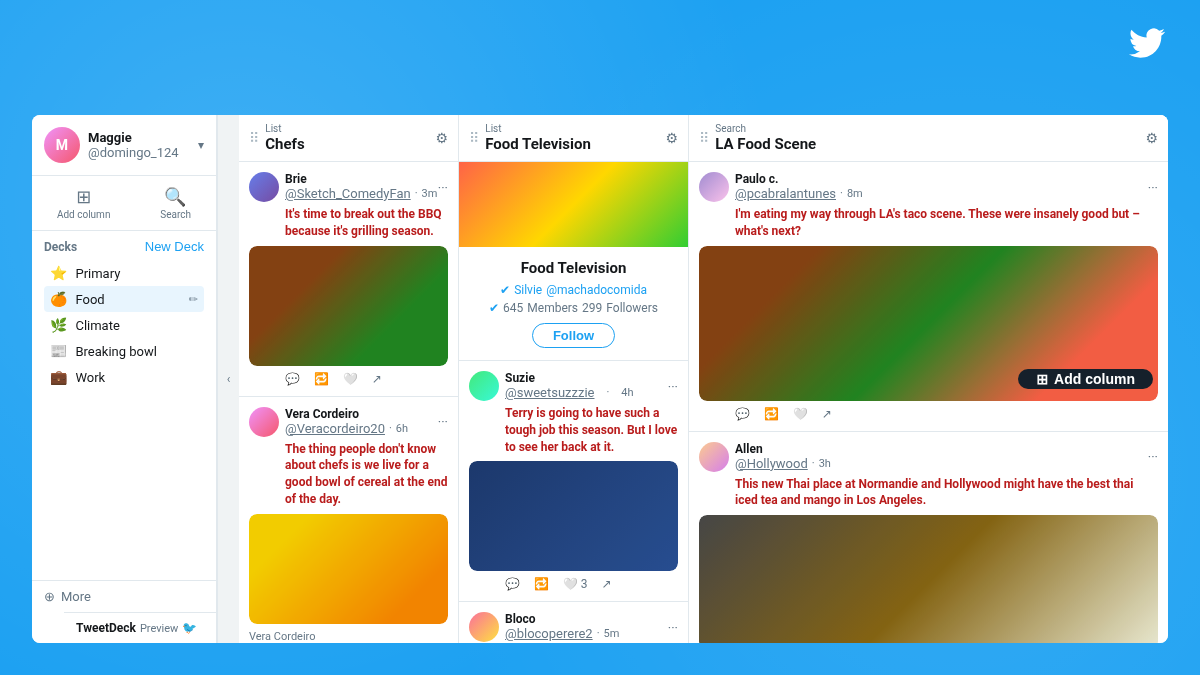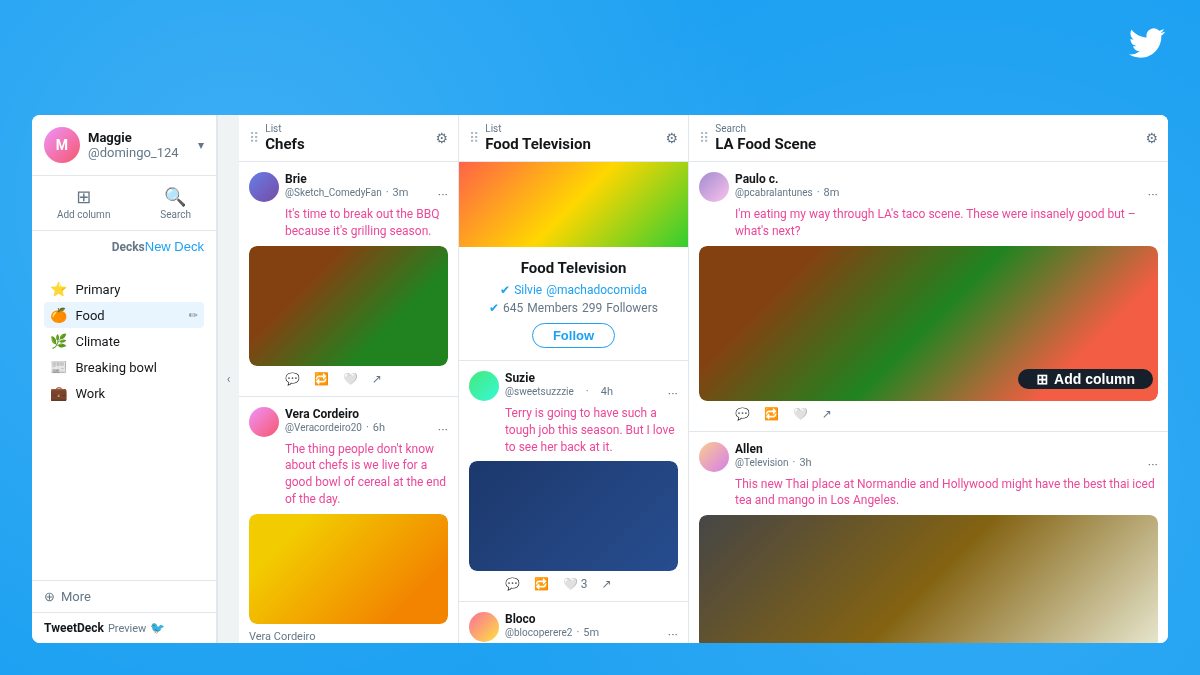--- a/index.html
+++ b/index.html
@@ -109,22 +109,22 @@
     .nav-item .icon-wrap {
       font-size: 18px;
     }
     .decks-section {
       padding: 8px 12px;
       flex: 1;
     }
     .decks-header {
       display: flex;
       align-items: center;
-      justify-content: flex-end;
-      margin-bottom: 22px;
+      justify-content: space-between;
+      margin-bottom: 6px;
     }
     .decks-label {
       font-size: 12px;
       font-weight: 700;
       color: #657786;
     }
     .new-deck-btn {
       font-size: 13px;
       color: #1DA1F2;
       cursor: pointer;
@@ -161,20 +161,21 @@
       font-size: 13px;
       color: #657786;
       cursor: pointer;
     }
     .tweetdeck-footer {
       padding: 8px 12px;
       display: flex;
       align-items: center;
       gap: 4px;
       border-top: 1px solid #e1e8ed;
+      margin-left: 32px;
     }
     .tweetdeck-footer .td-name {
       font-size: 12px;
       font-weight: 700;
       color: #14171a;
     }
     .tweetdeck-footer .td-preview {
       font-size: 11px;
       color: #657786;
     }
@@ -247,59 +248,61 @@
     }
     .column-content::-webkit-scrollbar { width: 4px; }
     .column-content::-webkit-scrollbar-thumb { background: #ccd6dd; border-radius: 2px; }
     
     .tweet {
       padding: 10px;
       border-bottom: 1px solid #e1e8ed;
     }
     .tweet-header {
       display: flex;
-      align-items: flex-end;
+      align-items: center;
       justify-content: space-between;
       margin-bottom: 4px;
     }
     .tweet-user {
       display: flex;
       align-items: flex-start;
       gap: 6px;
     }
     .tweet-avatar {
       width: 30px;
       height: 30px;
       border-radius: 50%;
       flex-shrink: 0;
     }
     .tweet-name {
       font-size: 12px;
       font-weight: 700;
       color: #14171a;
     }
     .tweet-handle {
-      font-size: 10px;
-      color: #657786;
+      font-size: 13px;
+      color: #657786;
+      text-decoration: underline;
     }
     .tweet-time {
       font-size: 11px;
       color: #657786;
     }
     .tweet-more {
       color: #657786;
       font-size: 13px;
       cursor: pointer;
     }
     .tweet-text {
       font-size: 12px;
-      color: #ec4899;
+      color: #b91c1c;
       line-height: 1.4;
       margin-bottom: 6px;
       padding-left: 36px;
+      font-weight: bold;
     }
     .tweet-actions {
       display: flex;
       align-items: center;
       gap: 14px;
       padding-left: 36px;
     }
     .tweet-action {
       color: #657786;
       font-size: 12px;
@@ -668,21 +671,21 @@
           </div>
         </div>
 
         <div class="tweet">
           <div class="tweet-header">
             <div class="tweet-user">
               <div class="tweet-avatar av-allen" style="width:30px;height:30px;border-radius:50%;flex-shrink:0;"></div>
               <div>
                 <div class="tweet-name">Allen</div>
                 <div style="display:flex;gap:4px;align-items:center;">
-                  <span class="tweet-handle">@Television</span>
+                  <span class="tweet-handle">@Hollywood</span>
                   <span class="tweet-time">·</span>
                   <span class="tweet-time">3h</span>
                 </div>
               </div>
             </div>
             <span class="tweet-more">···</span>
           </div>
           <div class="tweet-text">This new Thai place at Normandie and Hollywood might have the best thai iced tea and mango in Los Angeles.</div>
           <div class="img-placeholder">
             <div style="width:100%;height:135px;border-radius:8px;background:linear-gradient(135deg,#4a4a4a 0%,#8B6914 50%,#F5F5DC 100%);"></div>

